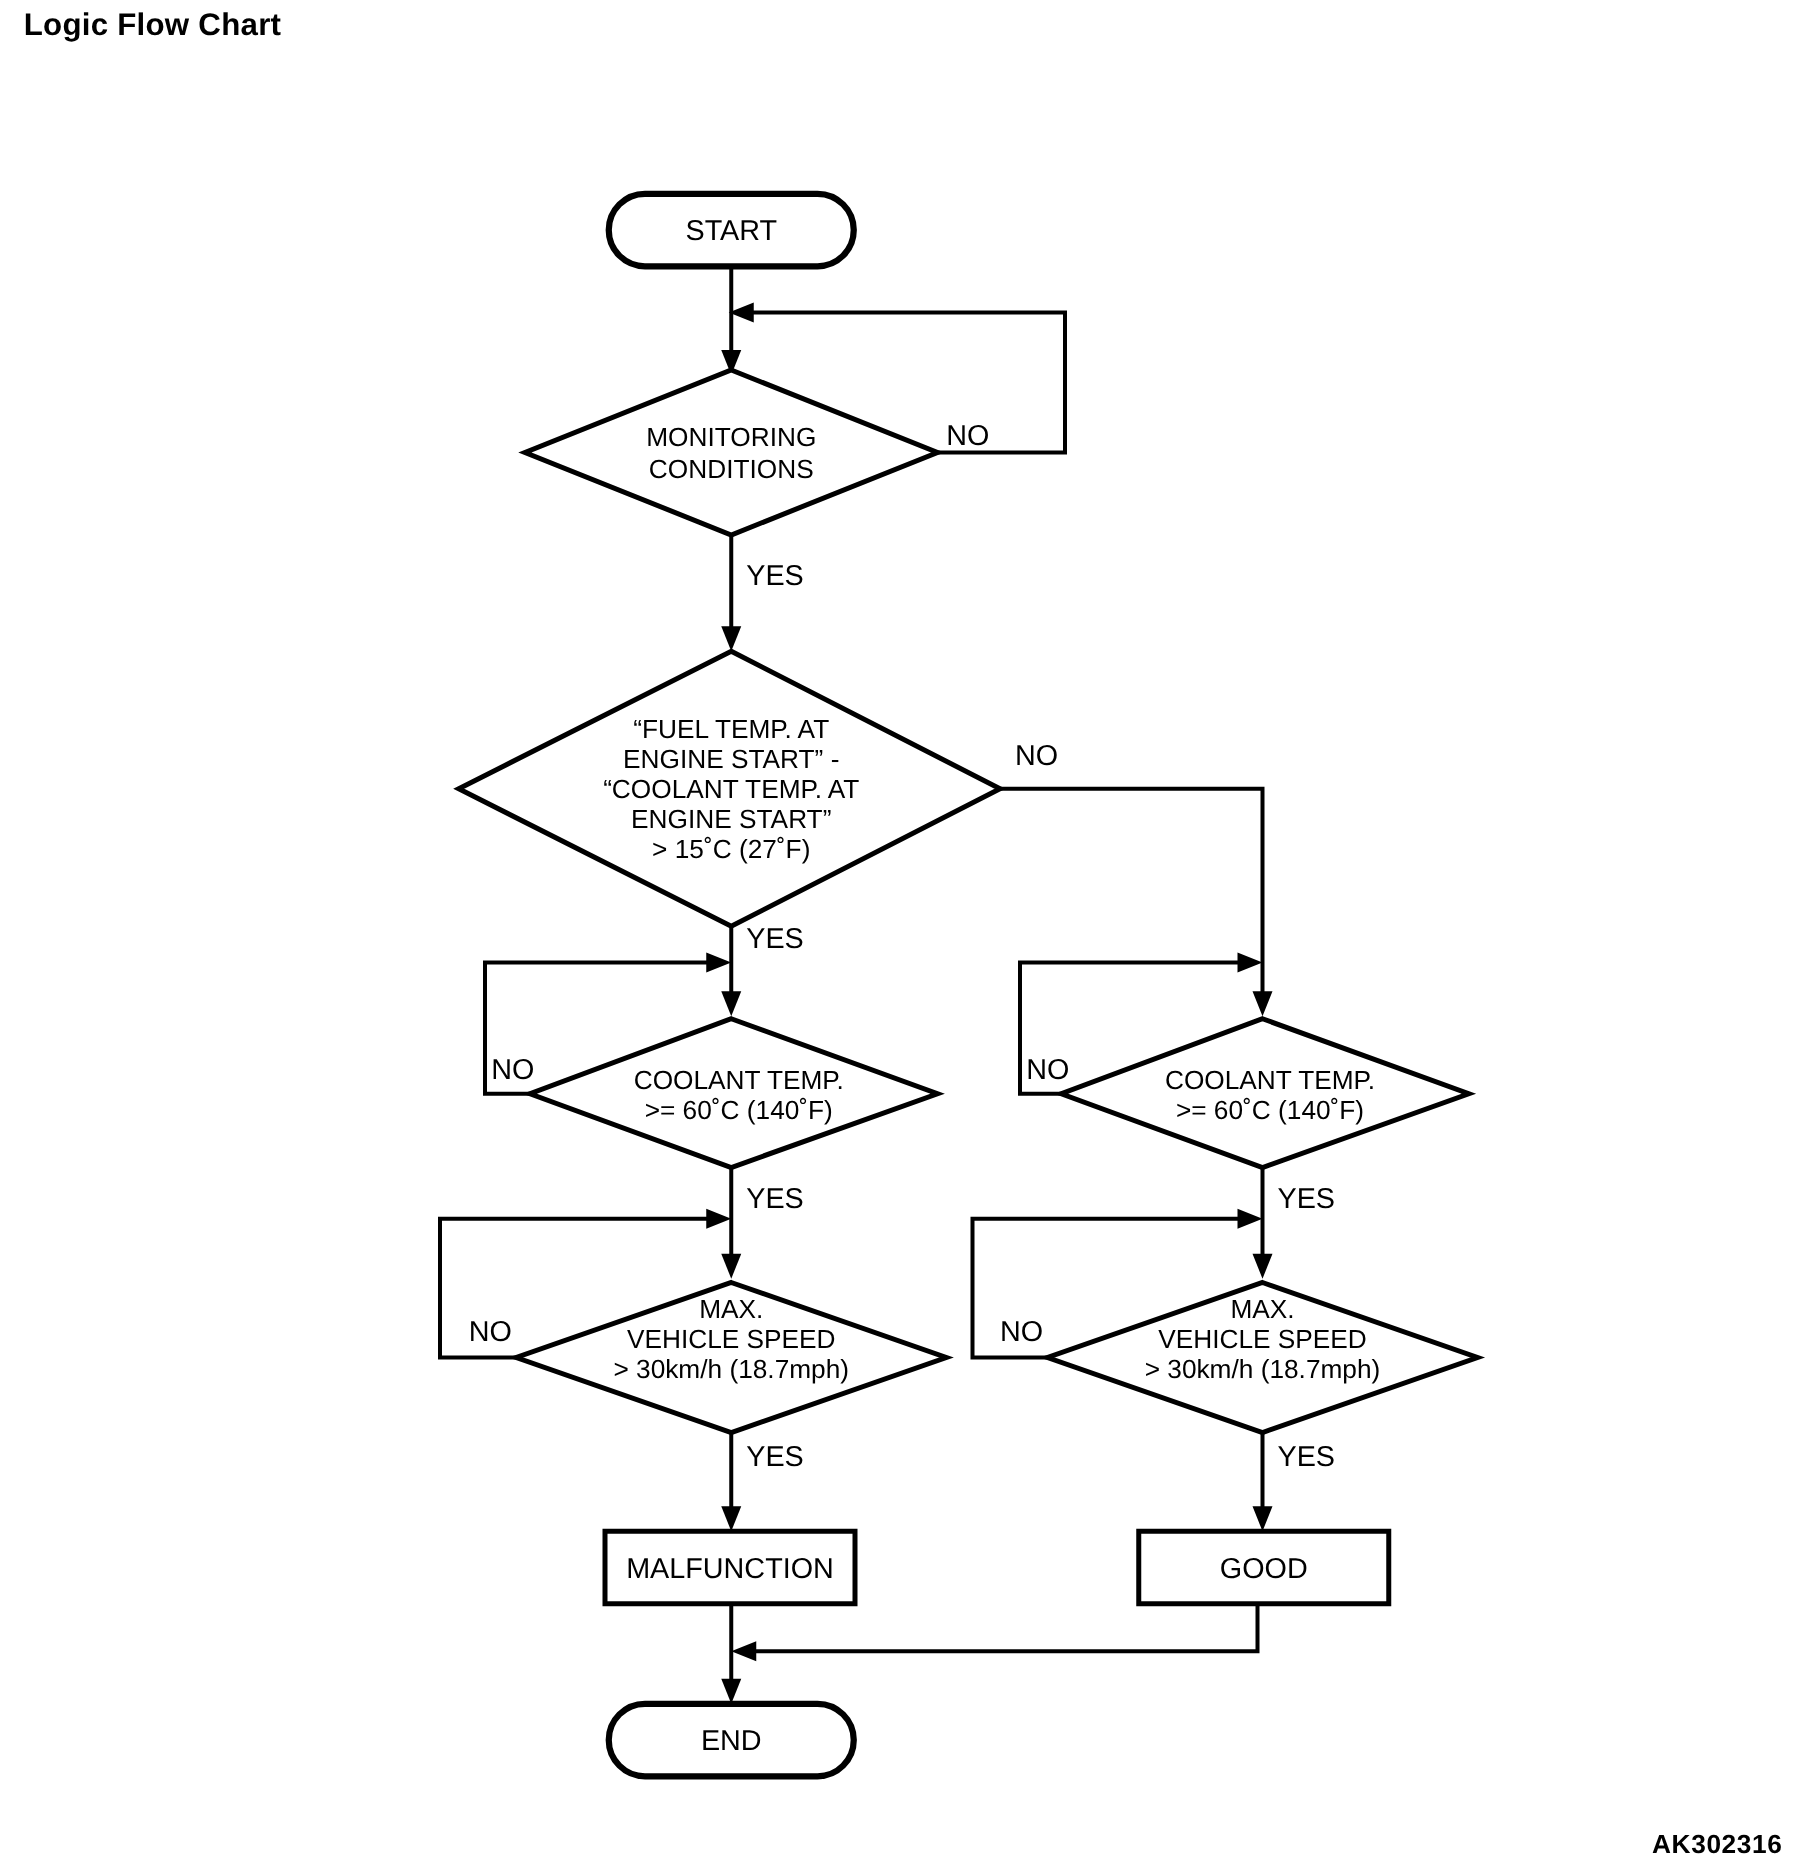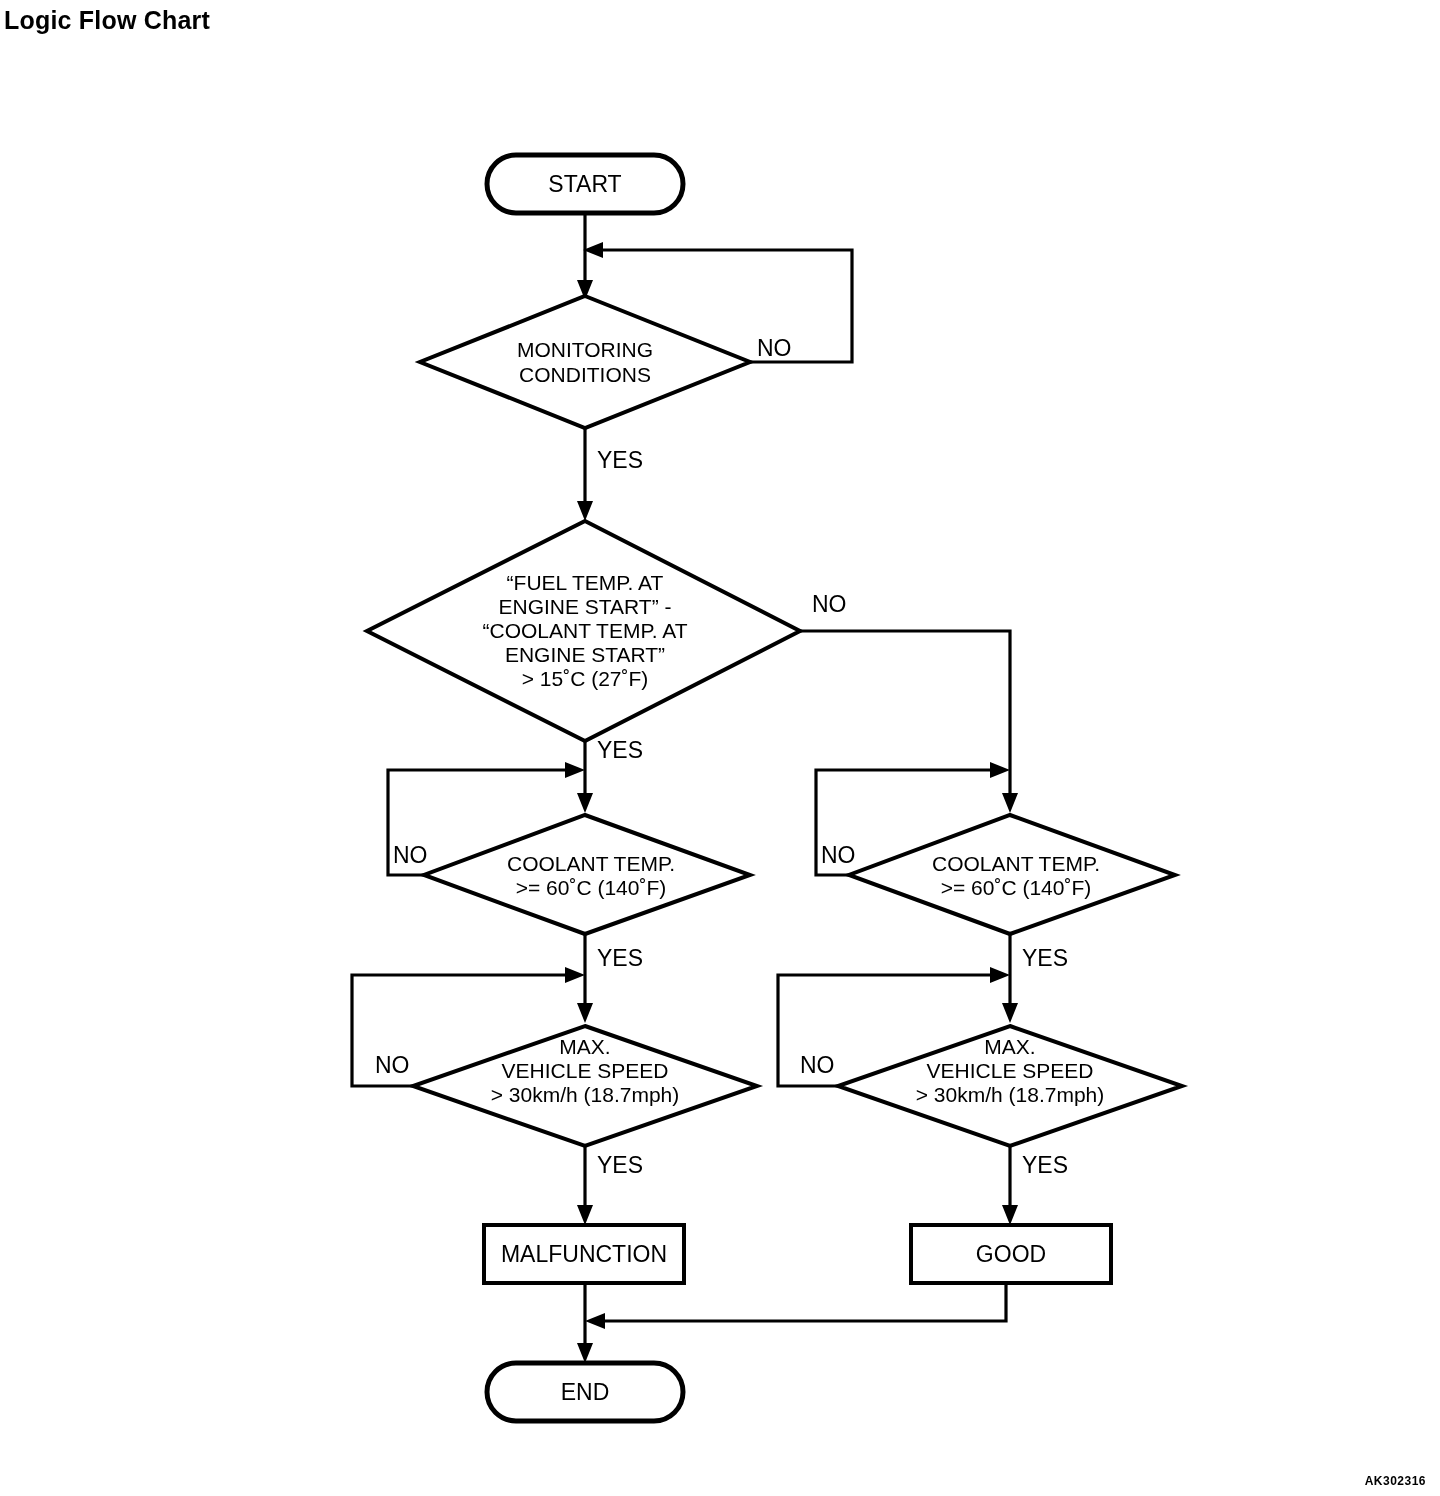--- a/index.html
+++ b/index.html
@@ -10,32 +10,32 @@
   body {
     width: 1440px;
     height: 1496px;
     position: relative;
     font-family: "Liberation Sans", sans-serif;
     color: #000000;
     overflow: hidden;
   }
   #page-title {
     position: absolute;
-    left: 4px;
+    left: 19px;
     top: 6px;
     font-size: 25px;
     font-weight: bold;
     letter-spacing: 0.2px;
     white-space: nowrap;
   }
   #corner-code {
     position: absolute;
     right: 14px;
     bottom: 8px;
-    font-size: 12px;
+    font-size: 21px;
     font-weight: bold;
     letter-spacing: 0.5px;
   }
   #flow-svg {
     position: absolute;
     left: 0;
     top: 0;
     width: 1440px;
     height: 1496px;
   }

